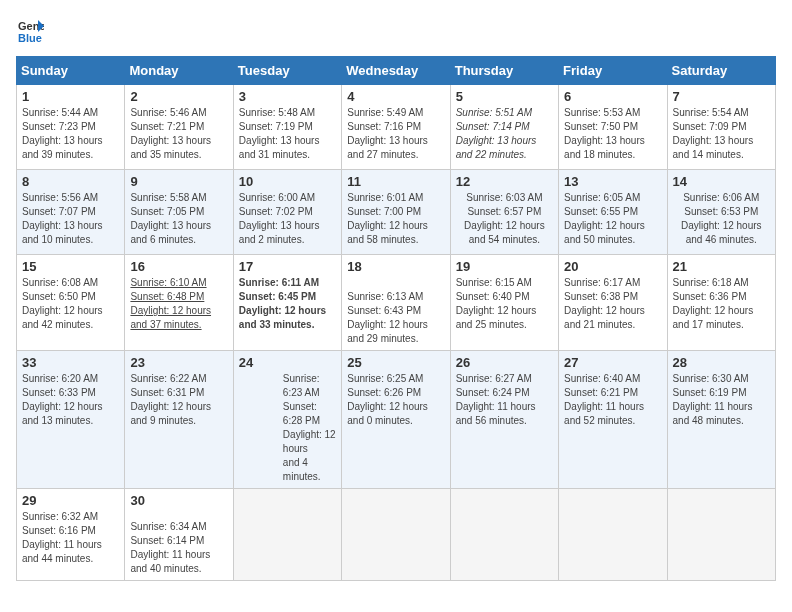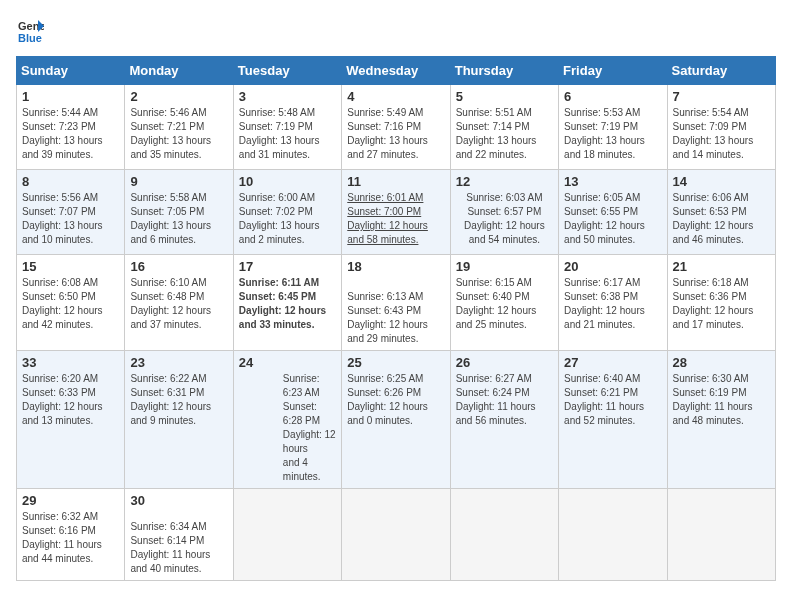--- a/index.html
+++ b/index.html
@@ -137,29 +137,29 @@
         </td>
         <td>
           <span class="day-num">4</span>
           <div class="day-info" style="white-space: pre-line;">Sunrise: 5:49 AM
 Sunset: 7:16 PM
 Daylight: 13 hours
 and 27 minutes.</div>
         </td>
         <td>
           <span class="day-num">5</span>
-          <div class="day-info" style="white-space: pre-line;">Sunrise: 5:51 AM
+          <div class="day-info" style="white-space: pre-line; font-style: italic;">Sunrise: 5:51 AM
 Sunset: 7:14 PM
 Daylight: 13 hours
 and 22 minutes.</div>
         </td>
         <td>
           <span class="day-num">6</span>
           <div class="day-info" style="white-space: pre-line;">Sunrise: 5:53 AM
-Sunset: 7:19 PM
+Sunset: 7:50 PM
 Daylight: 13 hours
 and 18 minutes.</div>
         </td>
         <td>
           <span class="day-num">7</span>
           <div class="day-info" style="white-space: pre-line;">Sunrise: 5:54 AM
 Sunset: 7:09 PM
 Daylight: 13 hours
 and 14 minutes.</div>
         </td>
@@ -181,58 +181,58 @@
         </td>
         <td>
           <span class="day-num">10</span>
           <div class="day-info" style="white-space: pre-line;">Sunrise: 6:00 AM
 Sunset: 7:02 PM
 Daylight: 13 hours
 and 2 minutes.</div>
         </td>
         <td>
           <span class="day-num">11</span>
-          <div class="day-info" style="white-space: pre-line; text-decoration: underline;">Sunrise: 6:01 AM
+          <div class="day-info" style="white-space: pre-line;">Sunrise: 6:01 AM
 Sunset: 7:00 PM
 Daylight: 12 hours
 and 58 minutes.</div>
         </td>
         <td>
           <span class="day-num">12</span>
           <div class="day-info" style="white-space: pre-line; text-align: center;">Sunrise: 6:03 AM
 Sunset: 6:57 PM
 Daylight: 12 hours
 and 54 minutes.</div>
         </td>
         <td>
           <span class="day-num">13</span>
           <div class="day-info" style="white-space: pre-line;">Sunrise: 6:05 AM
 Sunset: 6:55 PM
 Daylight: 12 hours
 and 50 minutes.</div>
         </td>
         <td>
           <span class="day-num">14</span>
-          <div class="day-info" style="white-space: pre-line;">Sunrise: 6:06 AM
+          <div class="day-info" style="white-space: pre-line; text-align: center;">Sunrise: 6:06 AM
 Sunset: 6:53 PM
 Daylight: 12 hours
 and 46 minutes.</div>
         </td>
       </tr>
       <tr>
         <td>
           <span class="day-num">15</span>
           <div class="day-info" style="white-space: pre-line;">Sunrise: 6:08 AM
 Sunset: 6:50 PM
 Daylight: 12 hours
 and 42 minutes.</div>
         </td>
         <td>
           <span class="day-num">16</span>
-          <div class="day-info" style="white-space: pre-line;">Sunrise: 6:10 AM
+          <div class="day-info" style="white-space: pre-line; text-decoration: underline;">Sunrise: 6:10 AM
 Sunset: 6:48 PM
 Daylight: 12 hours
 and 37 minutes.</div>
         </td>
         <td>
           <span class="day-num">17</span>
           <div class="day-info" style="white-space: pre-line; font-weight: bold;">Sunrise: 6:11 AM
 Sunset: 6:45 PM
 Daylight: 12 hours
 and 33 minutes.</div>

